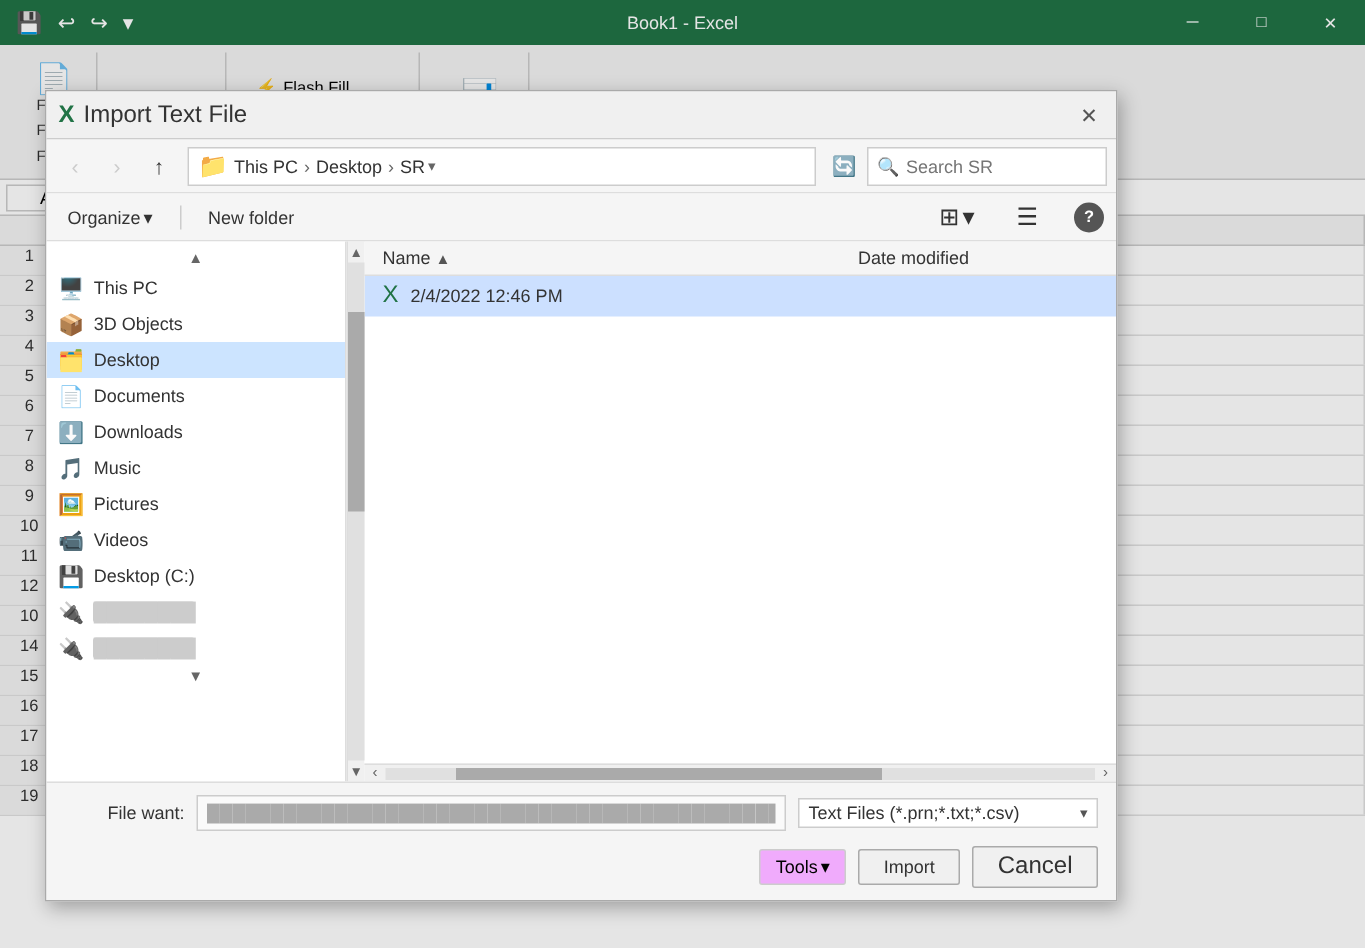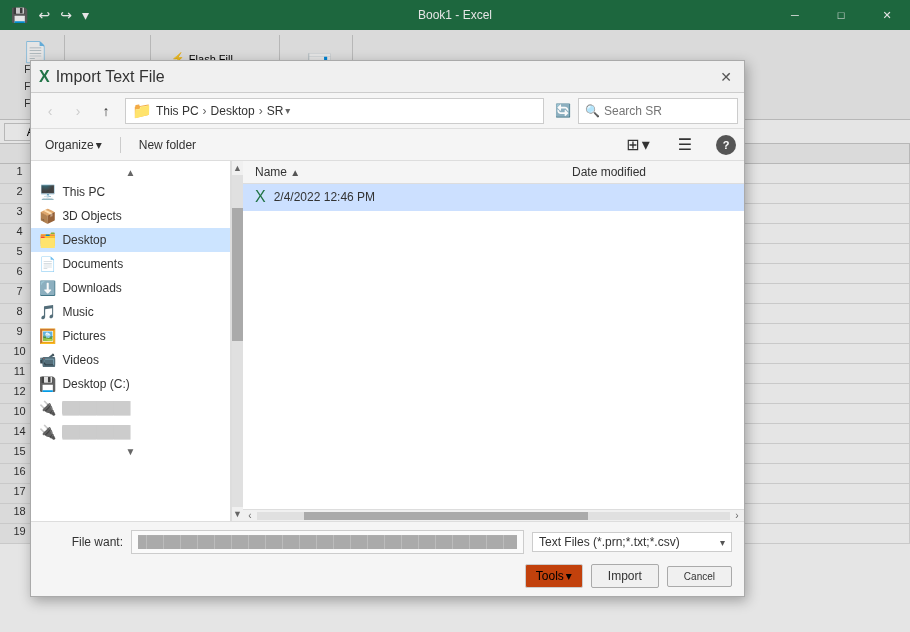--- a/index.html
+++ b/index.html
@@ -221,30 +221,30 @@
       width: 200px; height: 20px; border: 1px solid #ccc; padding: 2px 6px;
       font-size: 12px; color: #333; background: white; display: flex; align-items: center;
       justify-content: space-between; cursor: pointer;
     }
     .footer-dropdown-arrow { font-size: 10px; color: #555; }
     .footer-buttons {
       display: flex; align-items: center; justify-content: flex-end; gap: 8px; padding-top: 4px;
     }
     .footer-tools-btn {
       display: flex; align-items: center; gap: 2px; padding: 4px 10px;
-      border: 1px solid #ccc; background: #c2410c; font-size: 12px; cursor: pointer;
+      border: 1px solid #ccc; background: #f0abfc; font-size: 12px; cursor: pointer;
       border-radius: 2px;
     }
     .footer-action-btn {
       padding: 4px 16px; border: 1px solid #aaa; background: #f0f0f0;
       font-size: 12px; cursor: pointer; border-radius: 2px; color: #333;
     }
     .footer-cancel-btn {
       padding: 4px 16px; border: 1px solid #aaa; background: #f0f0f0;
-      font-size: 10px; cursor: pointer; border-radius: 2px; color: #333;
+      font-size: 16px; cursor: pointer; border-radius: 2px; color: #333;
     }
 
     
     .sidebar-with-scroll { display: flex; }
     .sidebar-scrollbar {
       width: 12px; background: #f0f0f0; border-left: 1px solid #ddd;
       display: flex; flex-direction: column;
     }
     .sidebar-scroll-up, .sidebar-scroll-down {
       height: 14px; display: flex; align-items: center; justify-content: center;

